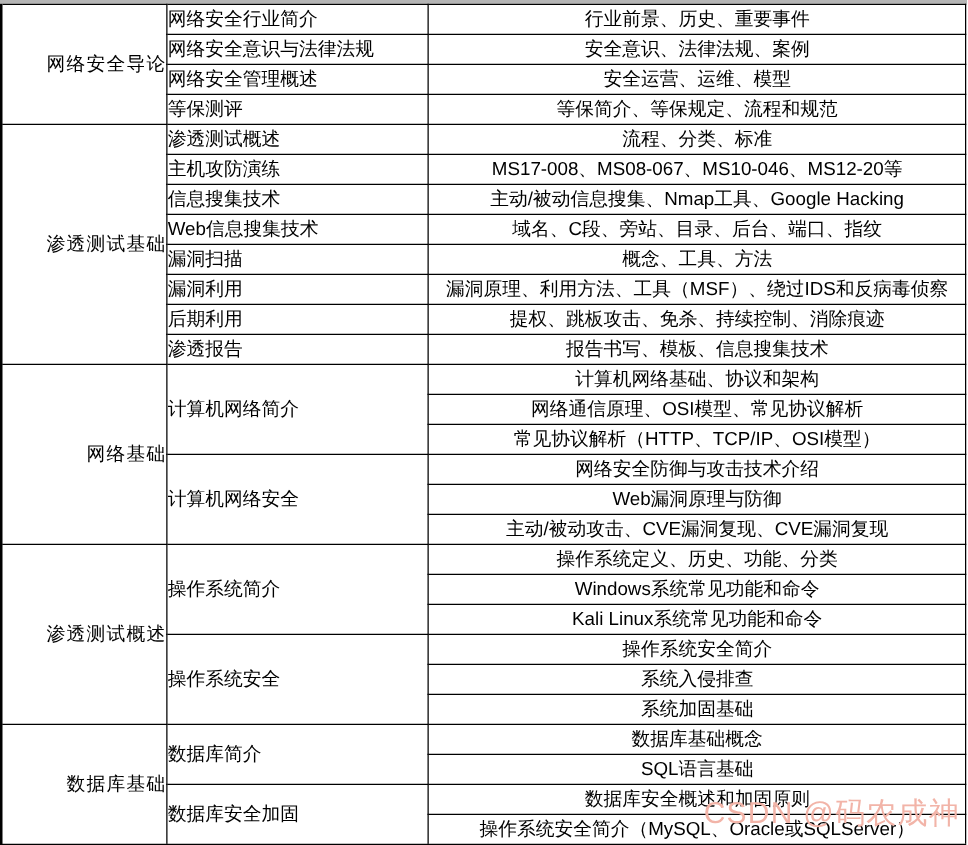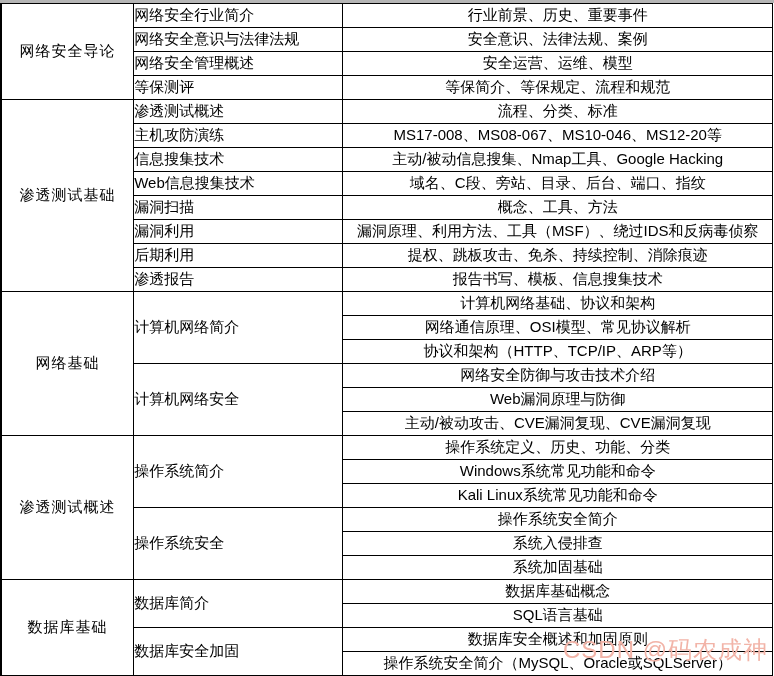--- a/index.html
+++ b/index.html
@@ -32,21 +32,21 @@
   table.curriculum td {
     border: 1px solid #000;
     height: 23px;
     padding: 0;
     overflow: hidden;
     white-space: nowrap;
     vertical-align: middle;
   }
   td.cat {
     width: 131px;
-    text-align: center;
+    text-align: right;
     letter-spacing: 1px;
     margin-left: 48px;
   }
   td.top {
     width: 208px;
     text-align: left;
   }
   td.det {
     width: 428px;
     text-align: center;
@@ -125,21 +125,21 @@
 
       <tr>
         <td class="cat" rowspan="6">网络基础</td>
         <td class="top" rowspan="3">计算机网络简介</td>
         <td class="det">计算机网络基础、协议和架构</td>
       </tr>
       <tr>
         <td class="det">网络通信原理、OSI模型、常见协议解析</td>
       </tr>
       <tr>
-        <td class="det">协议和架构（HTTP、TCP/IP、ARP等）</td>
+        <td class="det">常见协议解析（HTTP、TCP/IP、OSI模型）</td>
       </tr>
       <tr>
         <td class="top" rowspan="3">计算机网络安全</td>
         <td class="det">网络安全防御与攻击技术介绍</td>
       </tr>
       <tr>
         <td class="det">Web漏洞原理与防御</td>
       </tr>
       <tr>
         <td class="det">主动/被动攻击、CVE漏洞复现、CVE漏洞复现</td>

